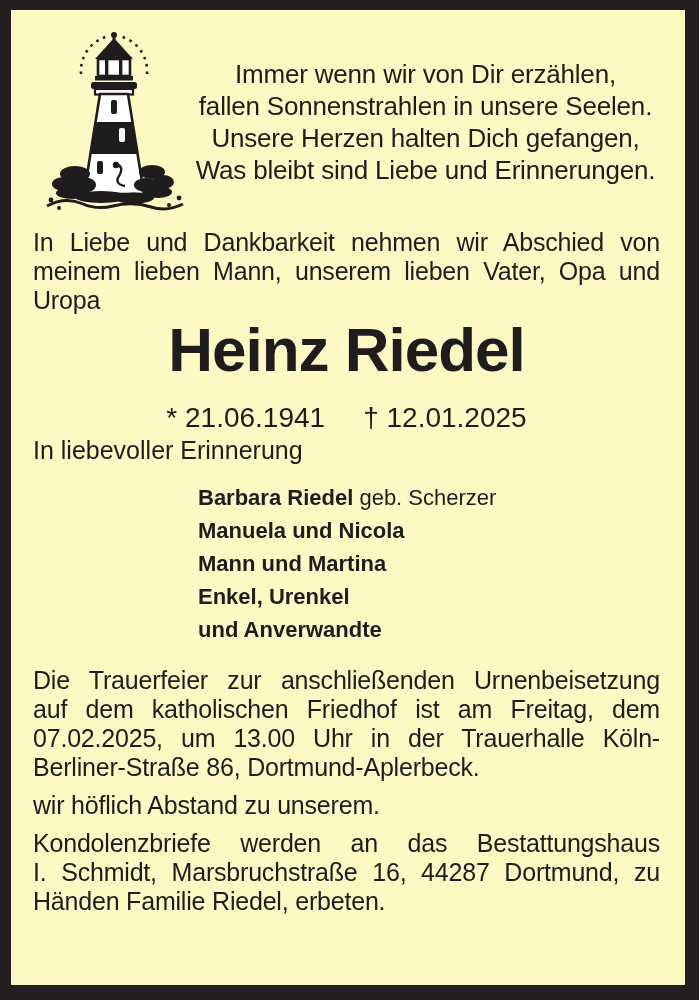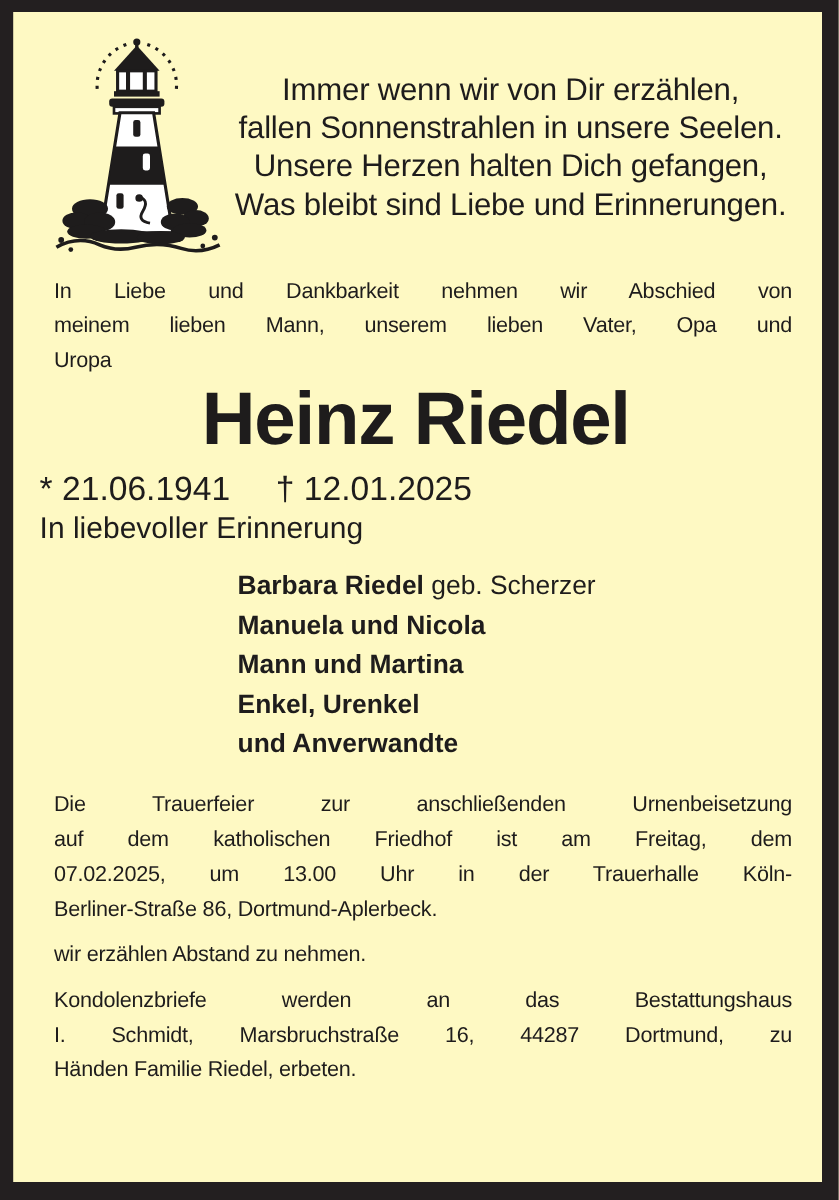--- a/index.html
+++ b/index.html
@@ -26,38 +26,39 @@
     flex: 1;
     text-align: center;
     font-size: 26px;
     line-height: 32px;
     letter-spacing: -0.2px;
     align-self: center;
   }
   .poem .pline { white-space: nowrap; }
 
   
-  .jpar { font-size: 18px; line-height: 29px; letter-spacing: -0.2px; margin-left: 12px; }
+  .jpar { font-size: 25px; line-height: 29px; letter-spacing: -0.2px; }
   .jpar .jline { text-align: justify; text-align-last: justify; }
   .jpar .jline.last { text-align-last: left; }
 
   .intro { margin-top: 8px; }
 
   .name {
     margin: 2px 0 0 0;
     text-align: center;
     font-size: 62px;
     line-height: 66px;
     font-weight: bold;
     letter-spacing: -1px;
   }
 
   .dates {
-    margin-top: 8px;
+    margin-top: 18px;
     display: flex;
+    justify-content: center;
     gap: 38px;
     font-size: 28px;
     line-height: 34px;
   }
 
   .remembrance { font-size: 25px; line-height: 30px; }
 
   .mourners {
     margin: 16px 0 0 165px;
     font-size: 22px;
@@ -160,21 +161,21 @@
     </div>
 
     <div class="jpar funeral">
       <div class="jline">Die Trauerfeier zur anschließenden Urnenbeisetzung</div>
       <div class="jline">auf dem katholischen Friedhof ist am Freitag, dem</div>
       <div class="jline">07.02.2025, um 13.00 Uhr in der Trauerhalle Köln-</div>
       <div class="jline last">Berliner-Straße 86, Dortmund-Aplerbeck.</div>
     </div>
 
     <div class="jpar flowers">
-      <div class="jline last">wir erzählen Abstand zu nehmen.</div>
+      <div class="jline last">wir höflich Abstand zu unserem.</div>
     </div>
 
     <div class="jpar condolence">
       <div class="jline">Kondolenzbriefe werden an das Bestattungshaus</div>
       <div class="jline">I. Schmidt, Marsbruchstraße 16, 44287 Dortmund, zu</div>
       <div class="jline last">Händen Familie Riedel, erbeten.</div>
     </div>
 
   </div>
 </div>

